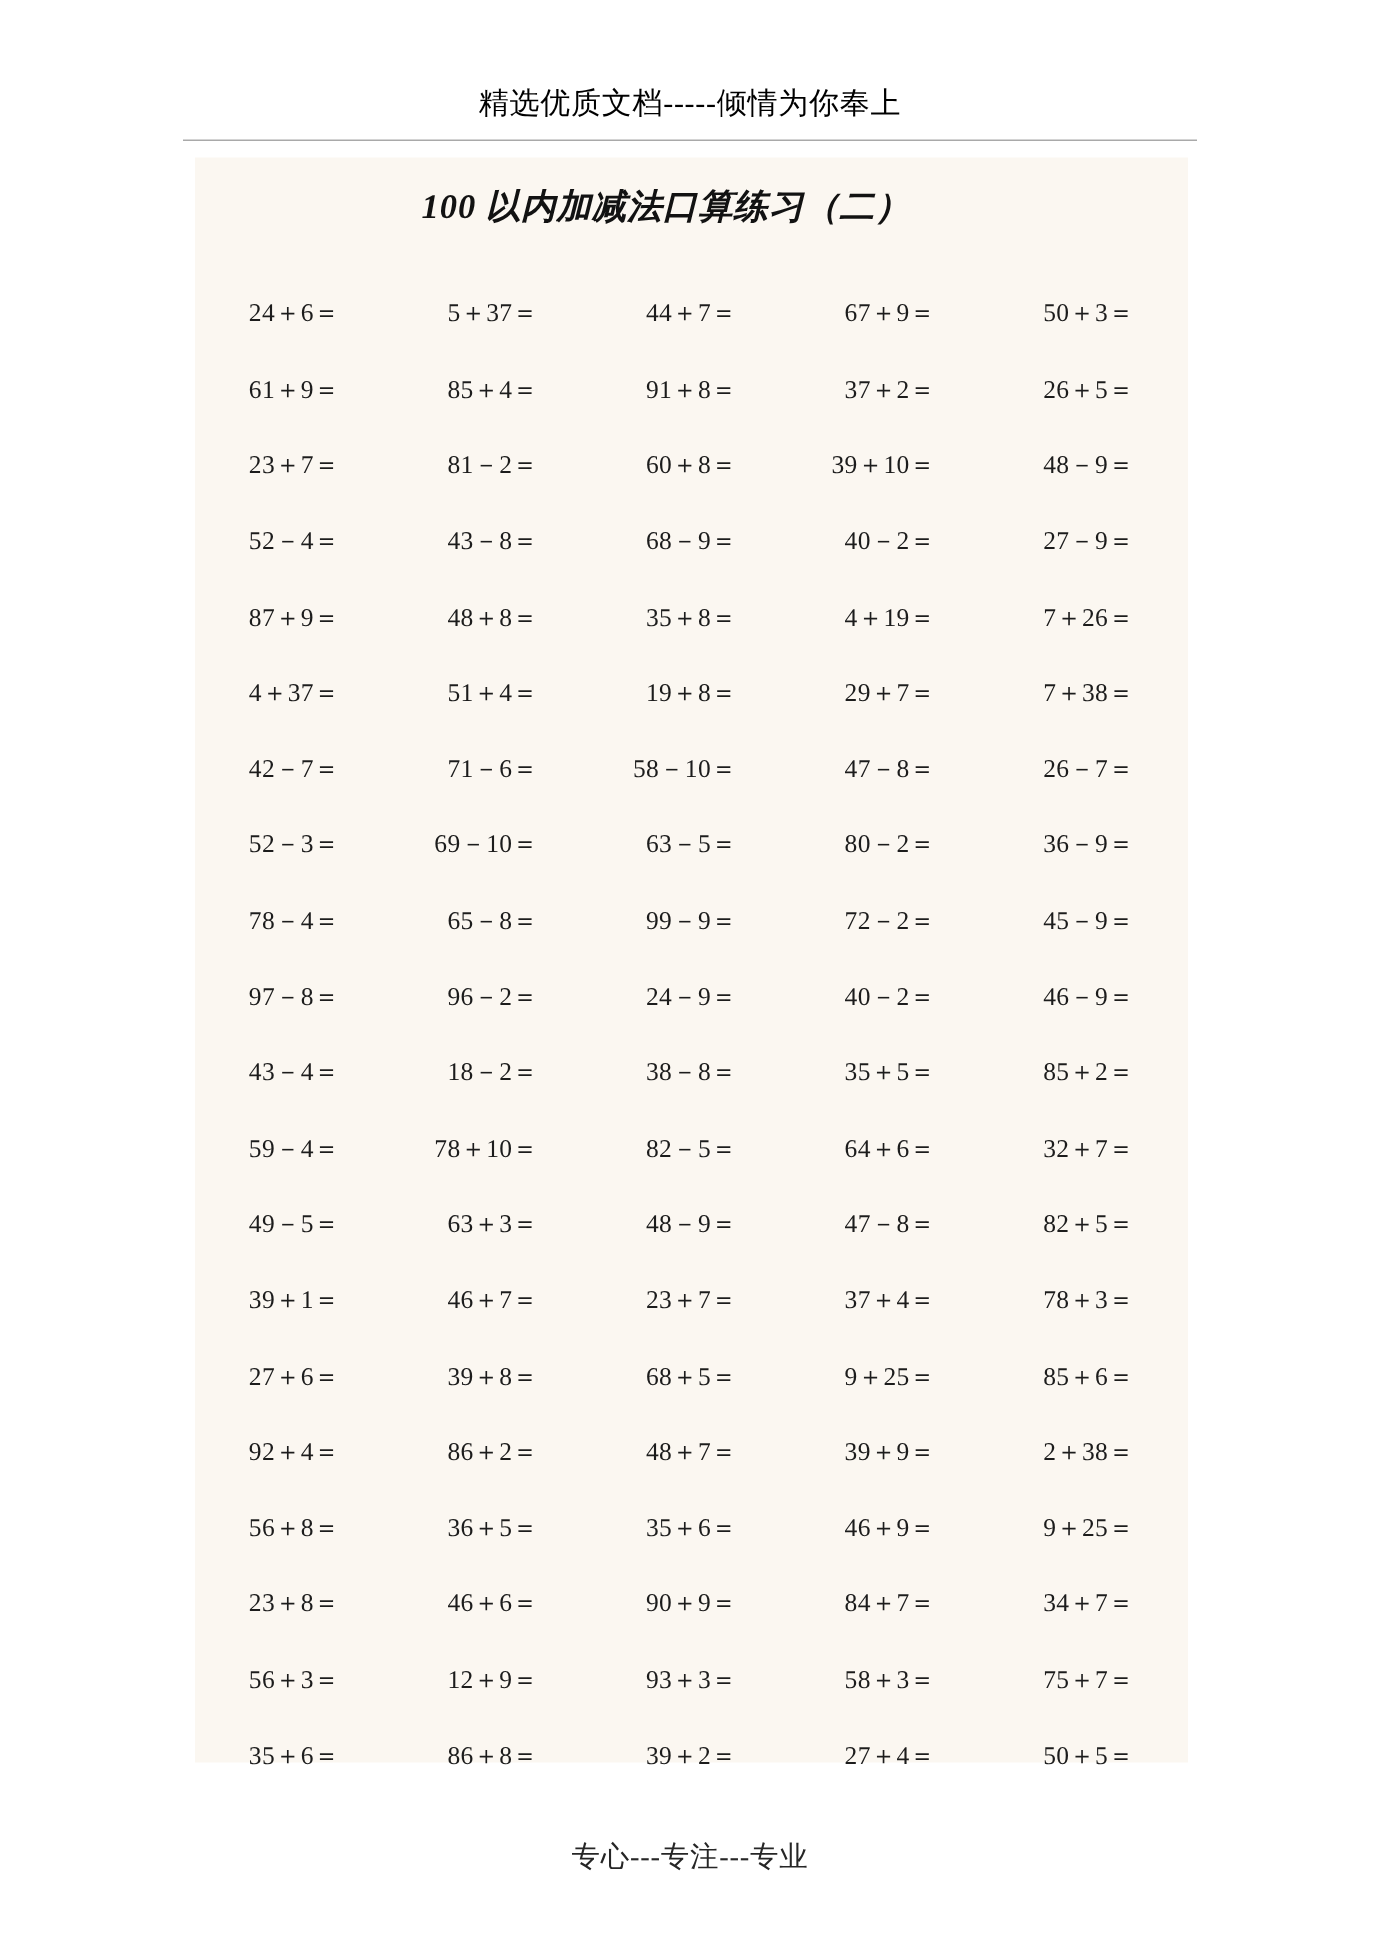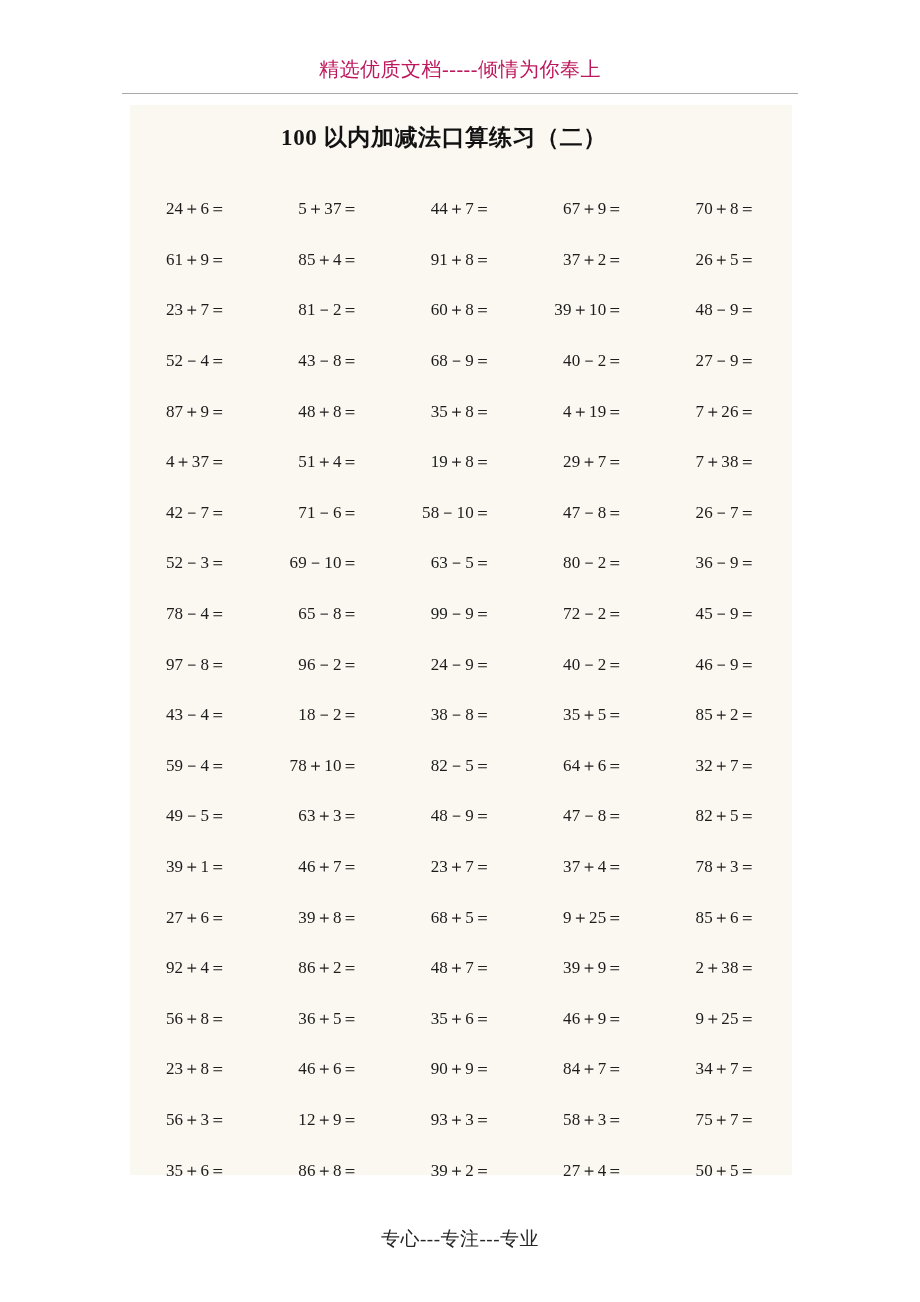--- a/index.html
+++ b/index.html
@@ -31,21 +31,21 @@
     position: absolute;
     left: 122px;
     top: 55px;
     width: 676px;
     text-align: center;
   }
   .doc-header-text {
     font-family: "Liberation Serif", "DejaVu Serif", serif;
     font-size: 20px;
     line-height: 28px;
-    color: #be185d;
+    color: #000000;
     letter-spacing: 0.5px;
     white-space: nowrap;
   }
   .header-rule {
     position: absolute;
     left: 122px;
     top: 93px;
     width: 676px;
     height: 0;
     border-top: 1.6px solid #a9a9a9;
@@ -67,20 +67,21 @@
     left: 0;
     top: 16px;
     width: 628px;
     text-align: center;
     font-size: 23px;
     line-height: 34px;
     font-weight: 700;
     color: #121212;
     letter-spacing: 0.6px;
     white-space: nowrap;
+    font-style: italic;
   }
 
   
   .grid {
     position: absolute;
     left: 0;
     top: 79px;
     width: 782px;
   }
   .grid-row {
@@ -132,21 +133,21 @@
   <div class="sheet">
 
     <div class="sheet-title">100 以内加减法口算练习（二）</div>
 
     <div class="grid">
         <div class="grid-row">
           <div class="cell">24＋6＝</div>
           <div class="cell">5＋37＝</div>
           <div class="cell">44＋7＝</div>
           <div class="cell">67＋9＝</div>
-          <div class="cell">70＋8＝</div>
+          <div class="cell">50＋3＝</div>
         </div>
         <div class="grid-row">
           <div class="cell">61＋9＝</div>
           <div class="cell">85＋4＝</div>
           <div class="cell">91＋8＝</div>
           <div class="cell">37＋2＝</div>
           <div class="cell">26＋5＝</div>
         </div>
         <div class="grid-row">
           <div class="cell">23＋7＝</div>

